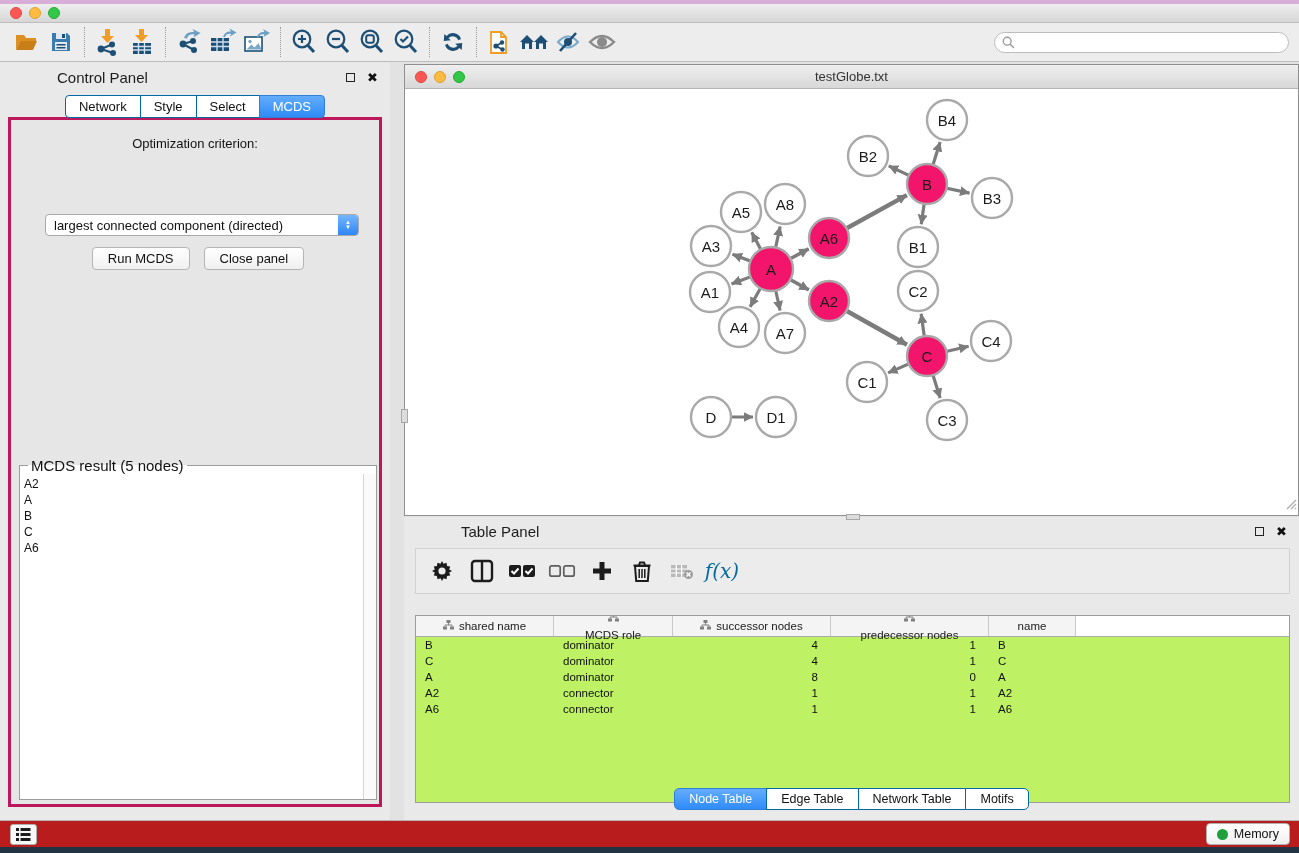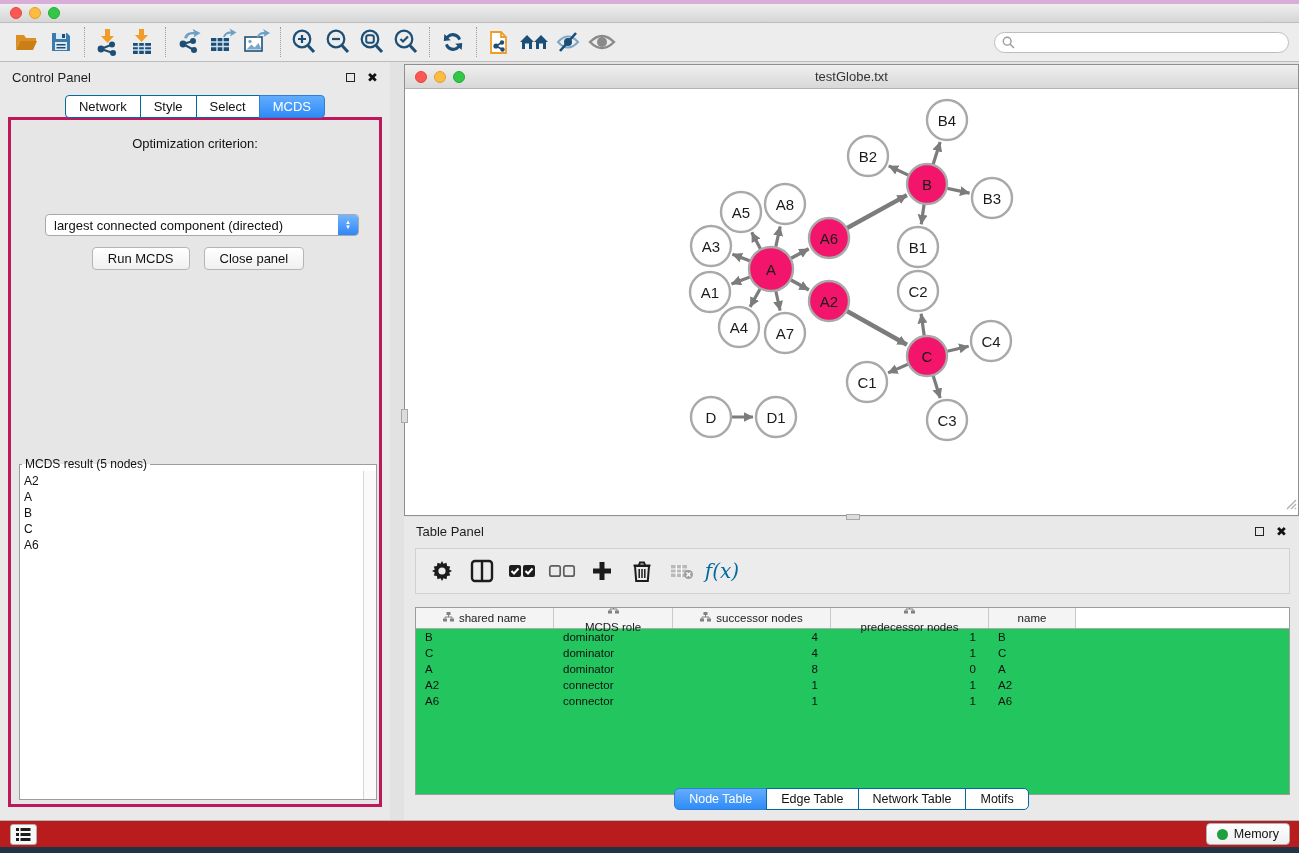--- a/index.html
+++ b/index.html
@@ -26,41 +26,41 @@
     border-bottom:1px solid #bcbcbc; display:flex; align-items:center; padding:0 10px; }
   .tb-icon { width:34px; height:32px; display:flex; align-items:center; justify-content:center; cursor:default; }
   .tb-sep { border-left:1px dotted #9b9b9b; height:30px; margin:0 6px; }
   .search-wrap { position:absolute; right:10px; top:9px; width:295px; height:21px; background:#fff;
     border:1px solid #bdbdbd; border-radius:11px; display:flex; align-items:center; padding-left:7px; }
   .search-wrap input { border:none; outline:none; flex:1; font-size:12px; background:transparent; height:100%; }
 
   
   .control-panel { position:absolute; left:0; top:62px; width:390px; height:758px; background:#e9e9e9; }
   .panel-header { height:30px; display:flex; align-items:center; padding:0 12px; }
-  .panel-header .ph-title { font-size:13px; color:#1d1d1d; flex:1; }
+  .panel-header .ph-title { font-size:15px; color:#1d1d1d; flex:1;margin-left:45px; }
   .float-box { width:9px; height:9px; border:1.5px solid #222; margin-right:12px; display:inline-block; }
   .close-x { font-size:13px; font-weight:bold; color:#111; line-height:1; }
   .cp-tabs { display:flex; justify-content:center; margin-top:3px; position:relative; z-index:2; }
   .tab { font-size:13px; padding:3px 13px; background:#fff; border:1px solid #0369a1; margin-left:-1px; color:#111; }
   .tab:first-child { border-radius:4px 0 0 4px; margin-left:0; }
   .tab:last-child { border-radius:0 4px 4px 0; }
   .tab.active { background:linear-gradient(#63acfc,#2f8cf8); border-color:#2f7fd6; color:#fff; }
   .cp-frame { position:absolute; left:8px; top:55px; width:374px; height:690px; border:3px solid #be185d; background:#e6e6e6; }
   .opt-label { margin-top:16px; text-align:center; font-size:13px; color:#111; }
   .select { position:absolute; left:34px; top:94px; width:314px; height:22px; background:#fff;
     border:1px solid #a9a9a9; border-radius:4px; font-size:13px; color:#111; display:flex; align-items:center; padding-left:8px; }
   .select .stepper { position:absolute; right:0px; top:0px; bottom:0px; width:20px;
     background:linear-gradient(#74b6fc,#2f86f6); border-radius:0 3px 3px 0; display:flex; flex-direction:column;
     align-items:center; justify-content:center; color:#fff; font-size:6px; line-height:5px; }
   .btn-row { position:absolute; left:0; width:374px; top:127px; display:flex; justify-content:center; gap:14px; }
   .push-btn { background:linear-gradient(#ffffff,#f0f0f0); border:1px solid #b5b5b5; border-radius:4px;
     font-size:13px; color:#111; padding:3px 15px; }
   .result-fieldset { position:absolute; left:8px; top:337px; width:358px; height:343px;
     border:1px solid #9c9c9c; background:#fff; }
-  .result-legend { font-size:12px; color:#111; padding:0 3px; margin-left:2px; }
+  .result-legend { font-size:15px; color:#111; padding:0 3px; margin-left:8px; }
   .result-list { position:absolute; left:0; right:13px; top:0; bottom:0; background:#fff; overflow:hidden; padding:2px 0 0 4px; }
   .result-scroll { position:absolute; right:0; top:0; bottom:0; width:13px; background:#fafafa; border-left:1px solid #d6d6d6; }
   .result-item { font-size:12px; line-height:16px; color:#111; }
 
   
   .net-window { position:absolute; left:404px; top:64px; width:895px; height:452px; background:#fff;
     border:1px solid #8f8f8f; }
   .net-titlebar { height:24px; background:linear-gradient(#efefef,#d8d8d8); border-bottom:1px solid #b5b5b5;
     display:flex; align-items:center; position:relative; }
   .net-titlebar .title { position:absolute; left:0; right:0; text-align:center; font-size:13px; color:#333; }
@@ -68,21 +68,21 @@
   .resize-grip { position:absolute; right:1px; bottom:1px; }
   .left-grip { position:absolute; left:-4px; top:344px; width:7px; height:14px; background:#dcdcdc; border:1px solid #a8a8a8; }
   .bottom-grip { position:absolute; left:442px; top:-3px; width:14px; height:6px; background:#dcdcdc; border:1px solid #a8a8a8; }
 
   
   .table-panel { position:absolute; left:404px; top:517px; width:895px; height:303px; background:#e9e9e9; }
   .tp-toolbar { position:absolute; left:11px; top:31px; width:875px; height:46px; background:#ececec;
     border:1px solid #d2d2d2; display:flex; align-items:center; padding-left:8px; gap:4px; }
   .tp-icon { width:36px; height:36px; display:flex; align-items:center; justify-content:center; }
   .fx { font-family:"DejaVu Serif","Liberation Serif",serif; font-style:italic; font-size:20px; color:#0369a1; }
-  .data-table { position:absolute; left:11px; top:90px; width:875px; height:188px; background:#22c55e;
+  .data-table { position:absolute; left:11px; top:98px; width:875px; height:188px; background:#bef264;
     border:1px solid #9c9c9c; overflow:hidden; }
   .dt-header { display:flex; height:21px; border-bottom:1px solid #ababab; background:#fff; }
   .dt-hcell { background:#f4f4f4; border-right:1px solid #c9c9c9; display:flex; align-items:center;
     justify-content:center; gap:5px; font-size:11.5px; color:#1a1a1a; }
   .dt-row { display:flex; height:16px; align-items:center; }
   .dt-cell { font-size:11.5px; color:#111; padding:0 9px; white-space:nowrap; }
   .dt-cell.num { text-align:right; padding-right:13px; }
   .tp-tabs { position:absolute; left:0; width:895px; top:271px; display:flex; justify-content:center; }
   .tp-tabs .tab { font-size:12.5px; padding:3px 14px; }
   .tp-tabs .tab:first-child { border-radius:5px 0 0 5px; }

